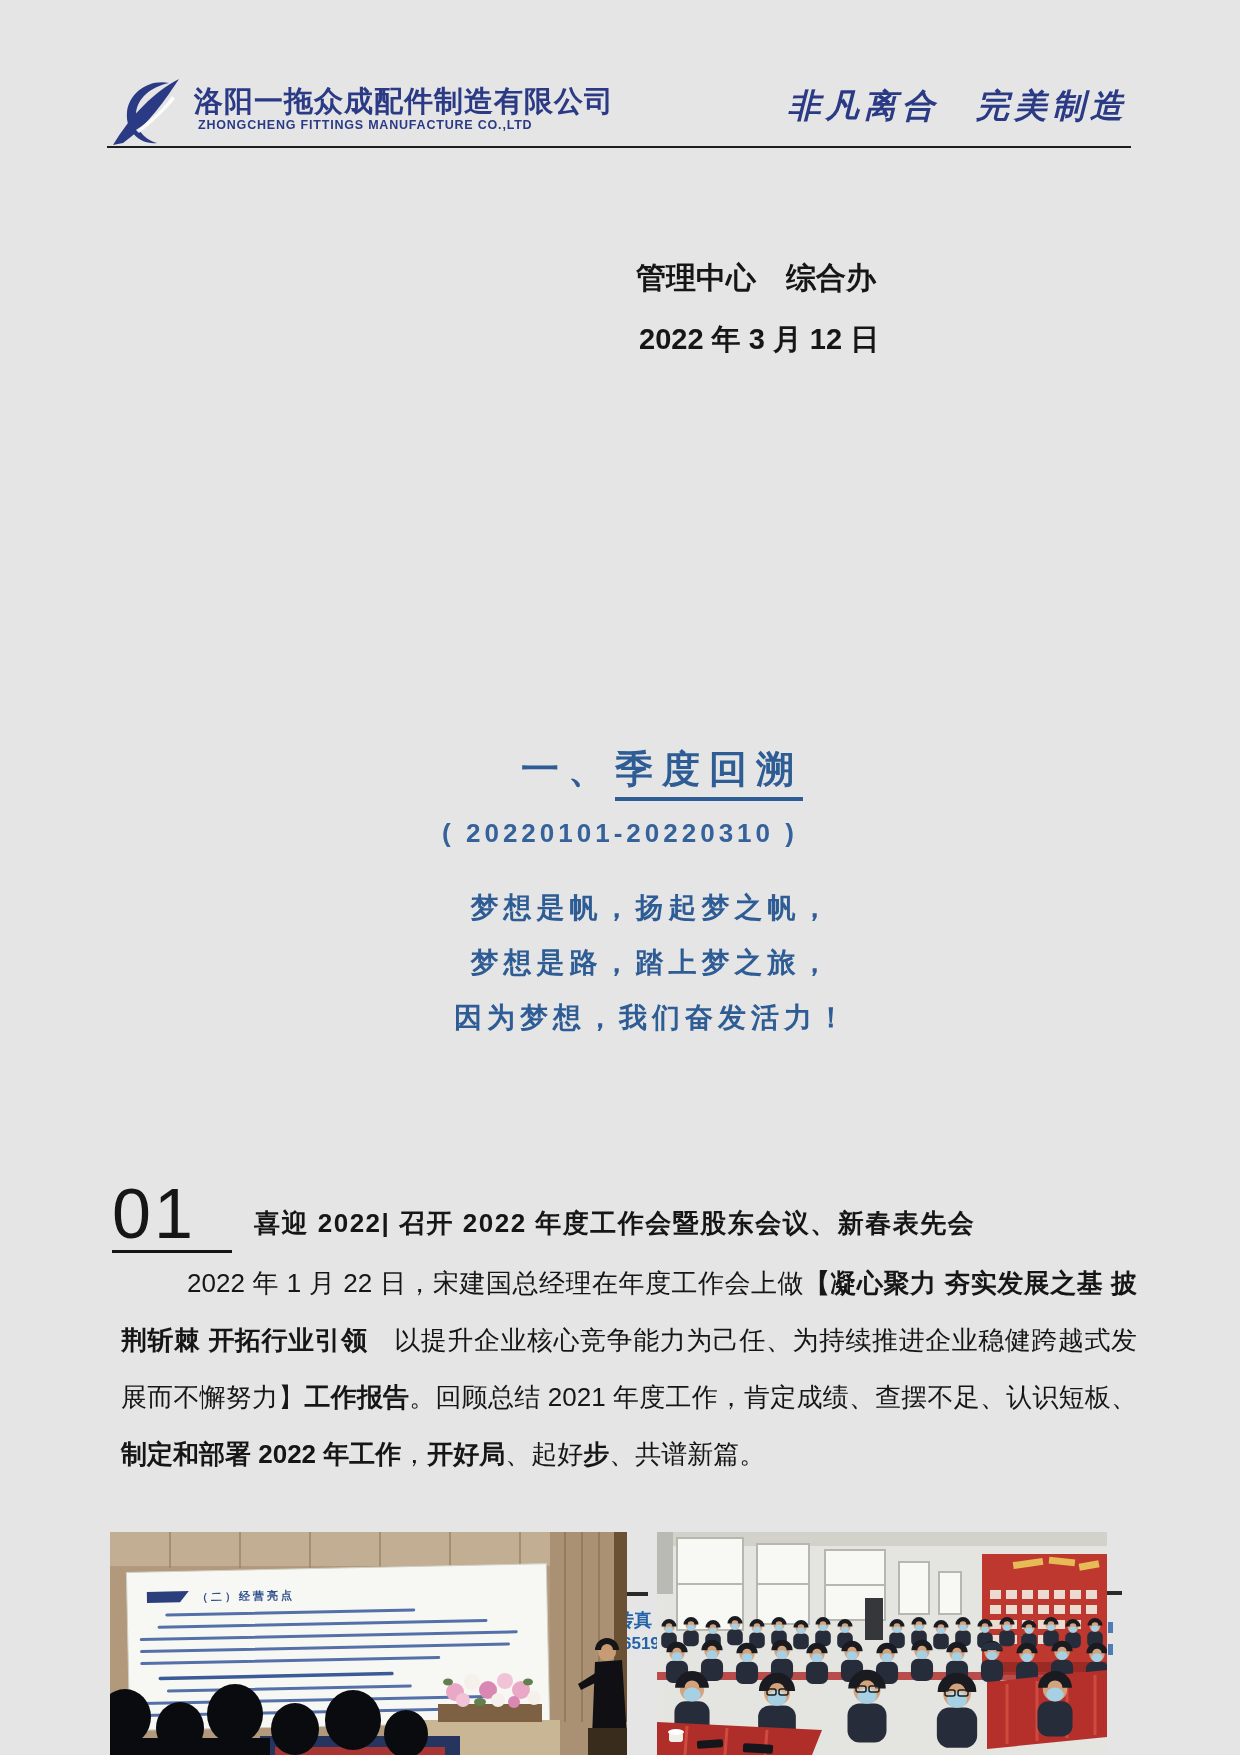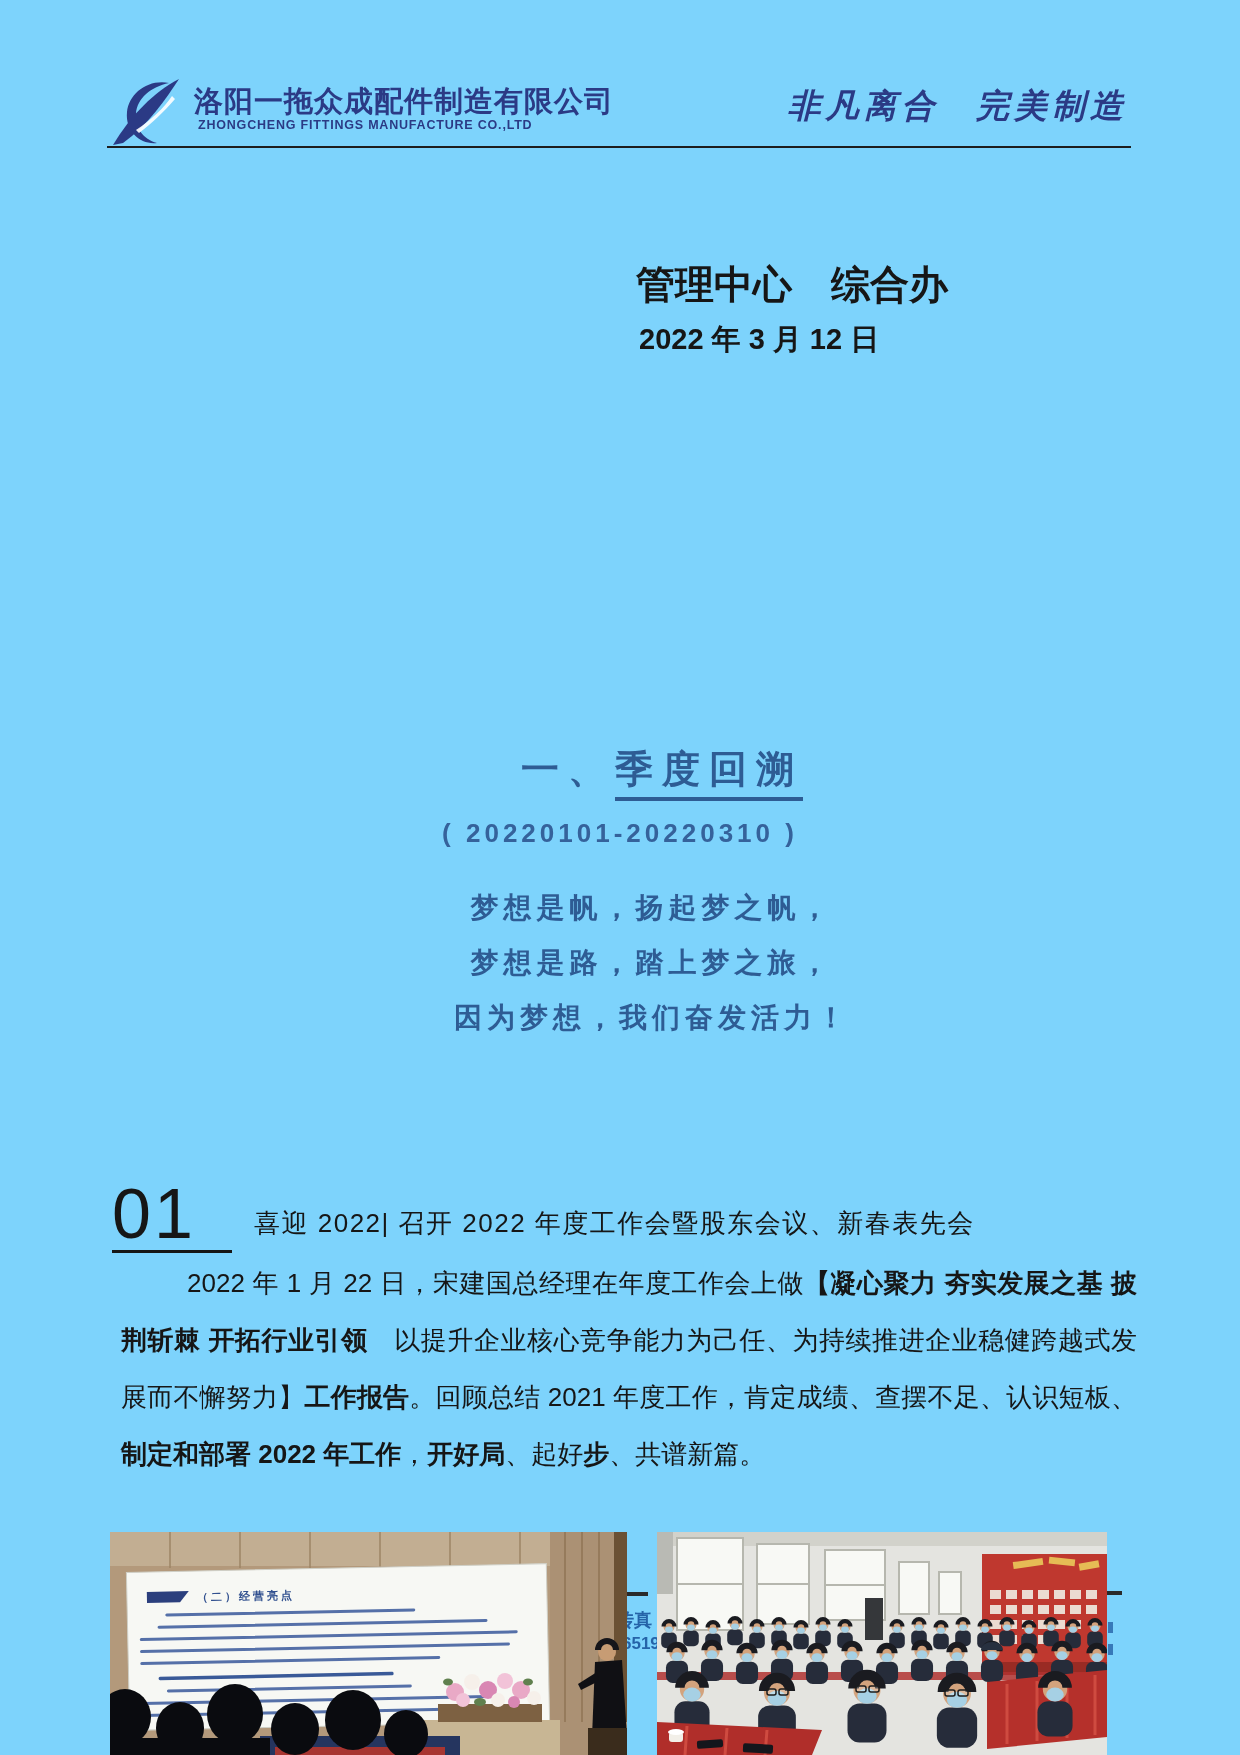--- a/index.html
+++ b/index.html
@@ -1,44 +1,44 @@
 <!DOCTYPE html>
 <html><head>
 <meta charset="utf-8">
 <style>
   html,body{margin:0;padding:0;background:#ffffff;}
-  .page{position:relative;width:1240px;height:1755px;background:#7dd3fc;overflow:hidden;
+  .page{position:relative;width:1240px;height:1755px;background:#e5e5e5;overflow:hidden;
         font-family:"Liberation Sans",sans-serif;color:#161616;}
   .abs{position:absolute;}
 
   
   .logo-icon{left:106px;top:70px;width:82px;height:80px;}
   .logo-zh{left:194px;top:82px;font-size:29px;font-weight:700;color:#2b3a85;letter-spacing:1px;white-space:nowrap;}
   .logo-en{left:198px;top:118px;font-size:12.5px;font-weight:700;color:#2b3a85;letter-spacing:0.8px;white-space:nowrap;}
   .slogan{right:112px;top:84px;font-size:33px;font-weight:700;font-style:italic;
           font-family:"DejaVu Serif",serif;color:#2b3a85;letter-spacing:5px;word-spacing:20px;white-space:nowrap;}
   .header-rule{left:107px;top:146px;width:1024px;height:2px;background:#1d1d1d;}
 
   
-  .meta-dept{left:636px;top:258px;font-size:39px;font-weight:700;white-space:nowrap;}
+  .meta-dept{left:636px;top:258px;font-size:30px;font-weight:700;white-space:nowrap;}
   .meta-date{left:639px;top:320px;font-size:29px;font-weight:600;white-space:nowrap;text-align:center;}
 
   
   .sec-heading{left:0;top:744px;width:1240px;text-align:center;font-size:38px;font-weight:700;
                color:#2e5c94;letter-spacing:9px;white-space:nowrap;padding-left:42px;}
   .sec-heading .ul{border-bottom:4px solid #2e5c94;padding-bottom:7px;}
   .period{left:0;top:818px;width:1240px;text-align:center;font-size:26px;font-weight:600;
           color:#35629b;letter-spacing:4px;white-space:nowrap;}
   .poem{left:0;top:880px;width:1240px;text-align:center;font-size:28px;font-weight:700;
         color:#2e5c94;letter-spacing:5px;line-height:55px;margin-left:32px;}
 
   
   .art-num{left:112px;top:1174px;font-size:70px;font-weight:400;letter-spacing:3px;color:#161616;}
   .art-num-rule{left:112px;top:1250px;width:120px;height:3px;background:#161616;}
-  .headline{left:254px;top:1206px;width:885px;font-size:26px;font-weight:400;
+  .headline{left:254px;top:1206px;width:885px;font-size:26px;font-weight:700;
             letter-spacing:1.5px;white-space:nowrap;}
   .paragraph{left:112px;top:1255px;width:1016px;font-size:26px;line-height:57px;
              text-align:justify;text-justify:inter-character;text-indent:66px;color:#161616;margin-left:9px;}
   .paragraph .b{font-weight:700;}
 
   
   .frag{z-index:1;}
   .gap-dash{left:612px;top:1592px;width:36px;height:4px;background:#2a2a2a;}
   .fax-label{left:616px;top:1608px;font-size:18px;font-weight:700;color:#2563a8;white-space:nowrap;}
   .fax-digits{left:622px;top:1634px;font-size:17px;font-weight:600;color:#2563a8;white-space:nowrap;}

